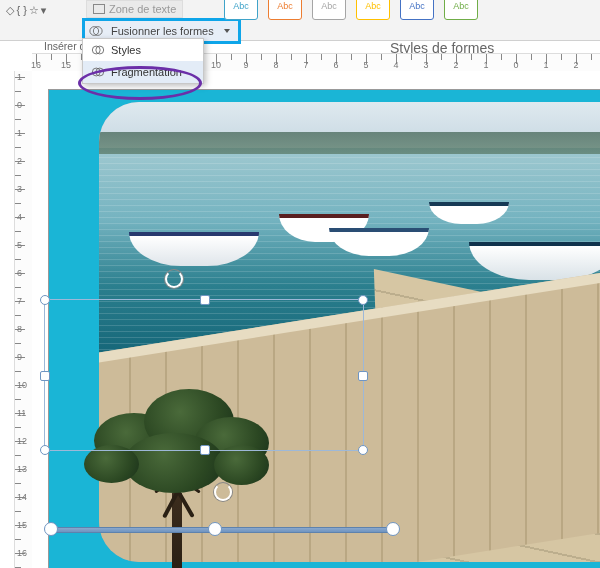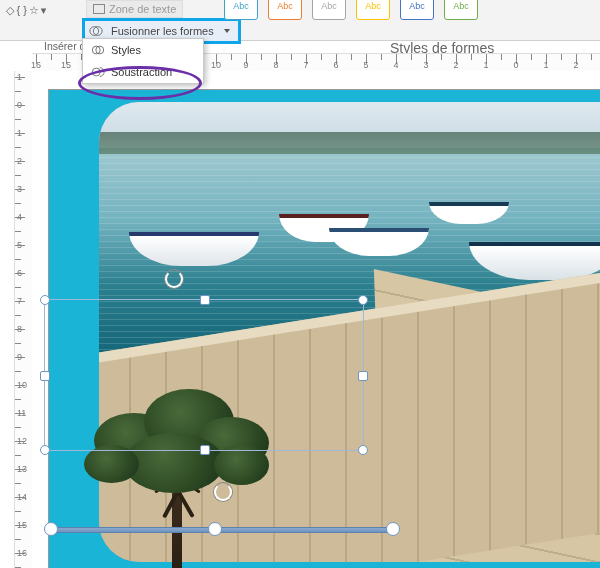--- a/index.html
+++ b/index.html
@@ -101,26 +101,26 @@
   <div class="styles-label">Styles de formes</div>
 
   <div class="dropdown" id="dropdown">
       <div class="item">
         <svg viewBox="0 0 16 16" fill="none" stroke="#666">
           <circle cx="6" cy="8" r="4.5"></circle>
           <circle cx="10" cy="8" r="4.5"></circle>
         </svg>
         <span>Styles</span>
       </div>
-      <div class="item">
+      <div class="item sel">
         <svg viewBox="0 0 16 16" fill="none" stroke="#666">
           <circle cx="6" cy="8" r="4.5"></circle>
-          <path d="M10 3a5 5 0 010 10"></path>
+          <circle cx="10" cy="8" r="4.5"></circle>
         </svg>
-        <span>Soustraction</span>
+        <span>Fragmentation</span>
       </div>
     </div>
   <div class="highlight-oval"></div>
 
   <div class="ruler-h" id="rulerh">
       <div class="tick major" style="left: 4px;"></div>
       <div class="num" style="left: 4px;">16</div>
       <div class="tick" style="left: 19px;"></div>
       <div class="tick major" style="left: 34px;"></div>
       <div class="num" style="left: 34px;">15</div>

